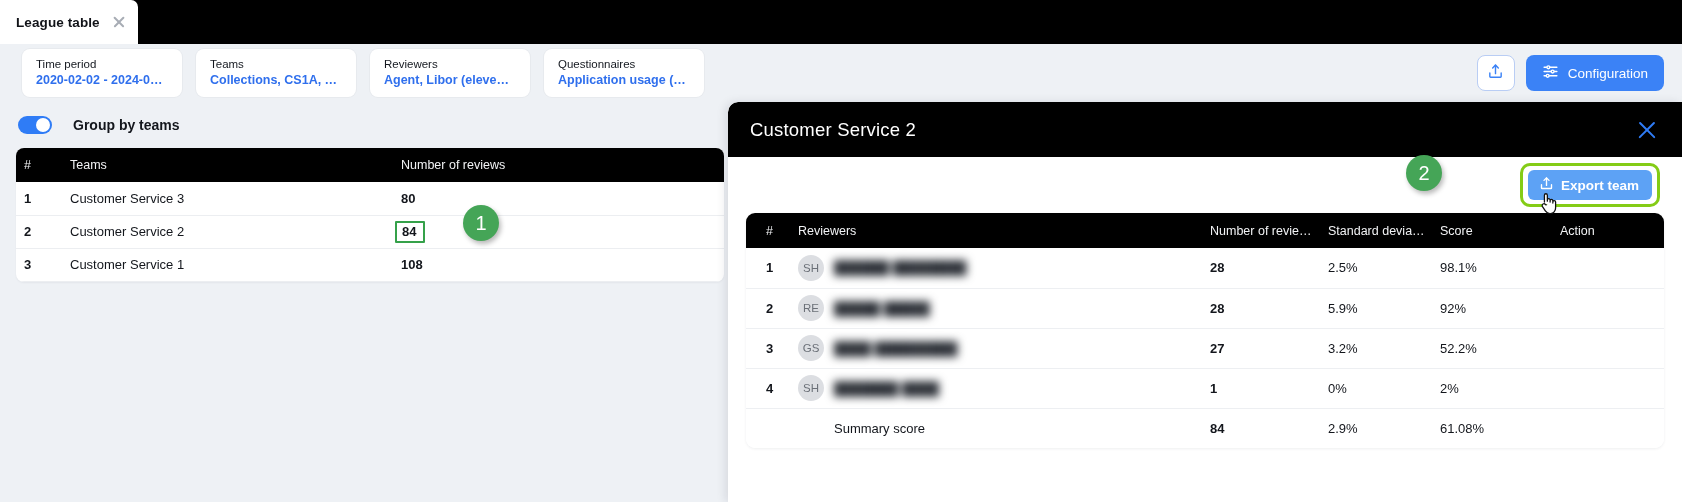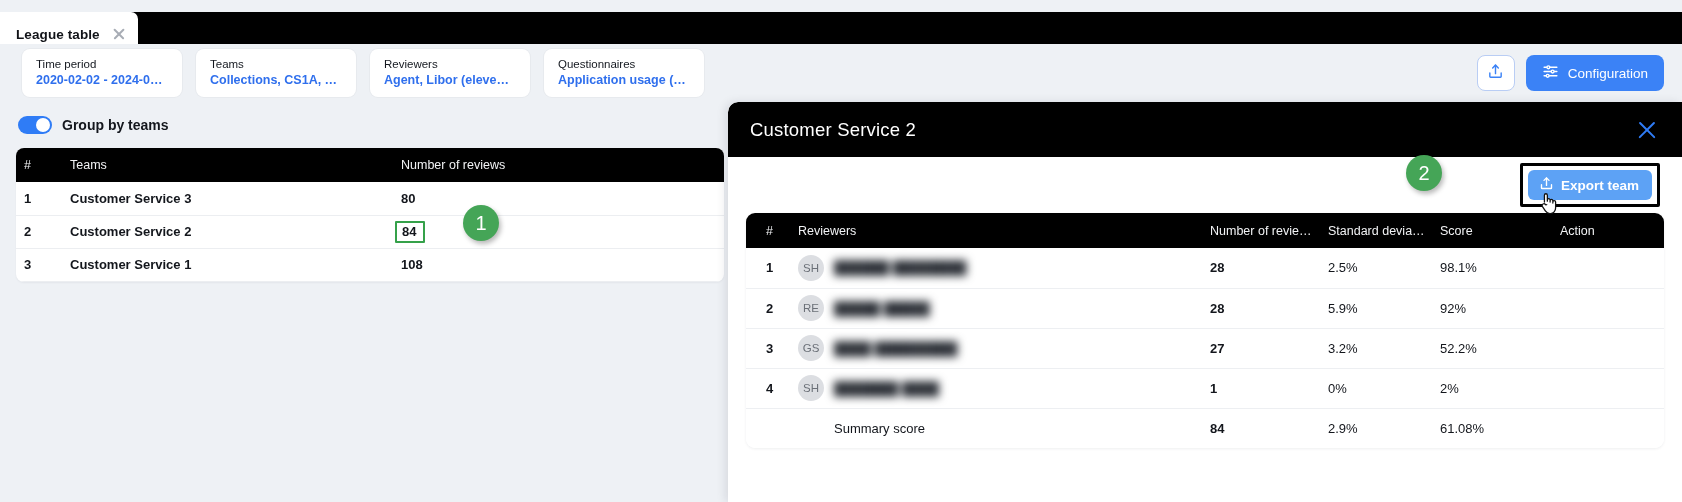--- a/index.html
+++ b/index.html
@@ -12,21 +12,21 @@
   }
   #app {
     position: relative;
     width: 1682px; height: 502px;
     background: #eef1f5;
     overflow: hidden;
   }
 
   
   .tabbar {
-    position: absolute; top: 12px; left: 0;
+    position: absolute; top: 0; left: 0;
     width: 1682px; height: 44px;
     background: #000000;
     display: flex; align-items: flex-end;
   }
   .tab {
     height: 44px; min-width: 126px;
     background: #ffffff;
     border-top-right-radius: 7px;
     display: flex; align-items: center;
     padding: 0 12px 0 16px;
@@ -96,21 +96,21 @@
   }
 
   
   .leftpane {
     position: absolute; top: 102px; left: 0;
     width: 740px; height: 400px;
     background: #eef1f5;
     padding: 0 16px;
   }
   .toggle-row {
-    display: flex; align-items: center; gap: 10px;
+    display: flex; align-items: center; gap: 21px;
     height: 46px; padding-left: 2px;
   }
   .switch {
     width: 34px; height: 18px; border-radius: 9px;
     background: #2f7cf6; position: relative; cursor: pointer; flex: none;
   }
   .switch .knob {
     position: absolute; top: 2px; right: 2px;
     width: 14px; height: 14px; border-radius: 50%;
     background: #ffffff;
@@ -129,21 +129,21 @@
   table.lt thead th {
     color: #f2f3f5; font-size: 12.5px; font-weight: 400;
     text-align: left; padding: 0 8px;
   }
   table.lt tbody tr { height: 33px; border-bottom: 1px solid #eceef1; }
   table.lt tbody tr.totals { border-bottom: none; height: 38px; }
   table.lt td {
     font-size: 13px; color: #13161c; padding: 0 8px; vertical-align: middle;
   }
   td.c-rank { width: 46px; font-weight: 700; padding-left: 21px; }
-  td.c-team { font-weight: 700; }
+  td.c-team { font-weight: 400; }
   td.c-num  { font-weight: 700; }
   th.h-rank { width: 46px; padding-left: 21px; }
   th.h-num  { }
   .hl-box {
     display: inline-block;
     border: 2px solid #35a14a;
     padding: 1px 7px 2px 5px;
     margin-left: -6px;
     border-radius: 1px;
   }
@@ -190,21 +190,21 @@
     width: 22px; height: 2.4px; background: #2f7cf6; border-radius: 1px;
   }
   .panel-close::before { transform: rotate(45deg); }
   .panel-close::after  { transform: rotate(-45deg); }
 
   .panel-actions {
     height: 56px; display: flex; align-items: center;
     justify-content: flex-end; padding: 0 22px 0 0;
   }
   .hl-btn-box {
-    border: 3px solid #000000; border-radius: 2px;
+    border: 3px solid #84cc16; border-radius: 10px;
     padding: 4px 5px;
     display: inline-flex;
   }
   .btn-export {
     height: 30px; padding: 0 13px 0 11px;
     background: #5da2f5; border: none; border-radius: 6px;
     color: #ffffff; font-size: 13.5px; font-weight: 700;
     font-family: "Liberation Sans", sans-serif;
     display: flex; align-items: center; gap: 7px;
     cursor: pointer; white-space: nowrap;

